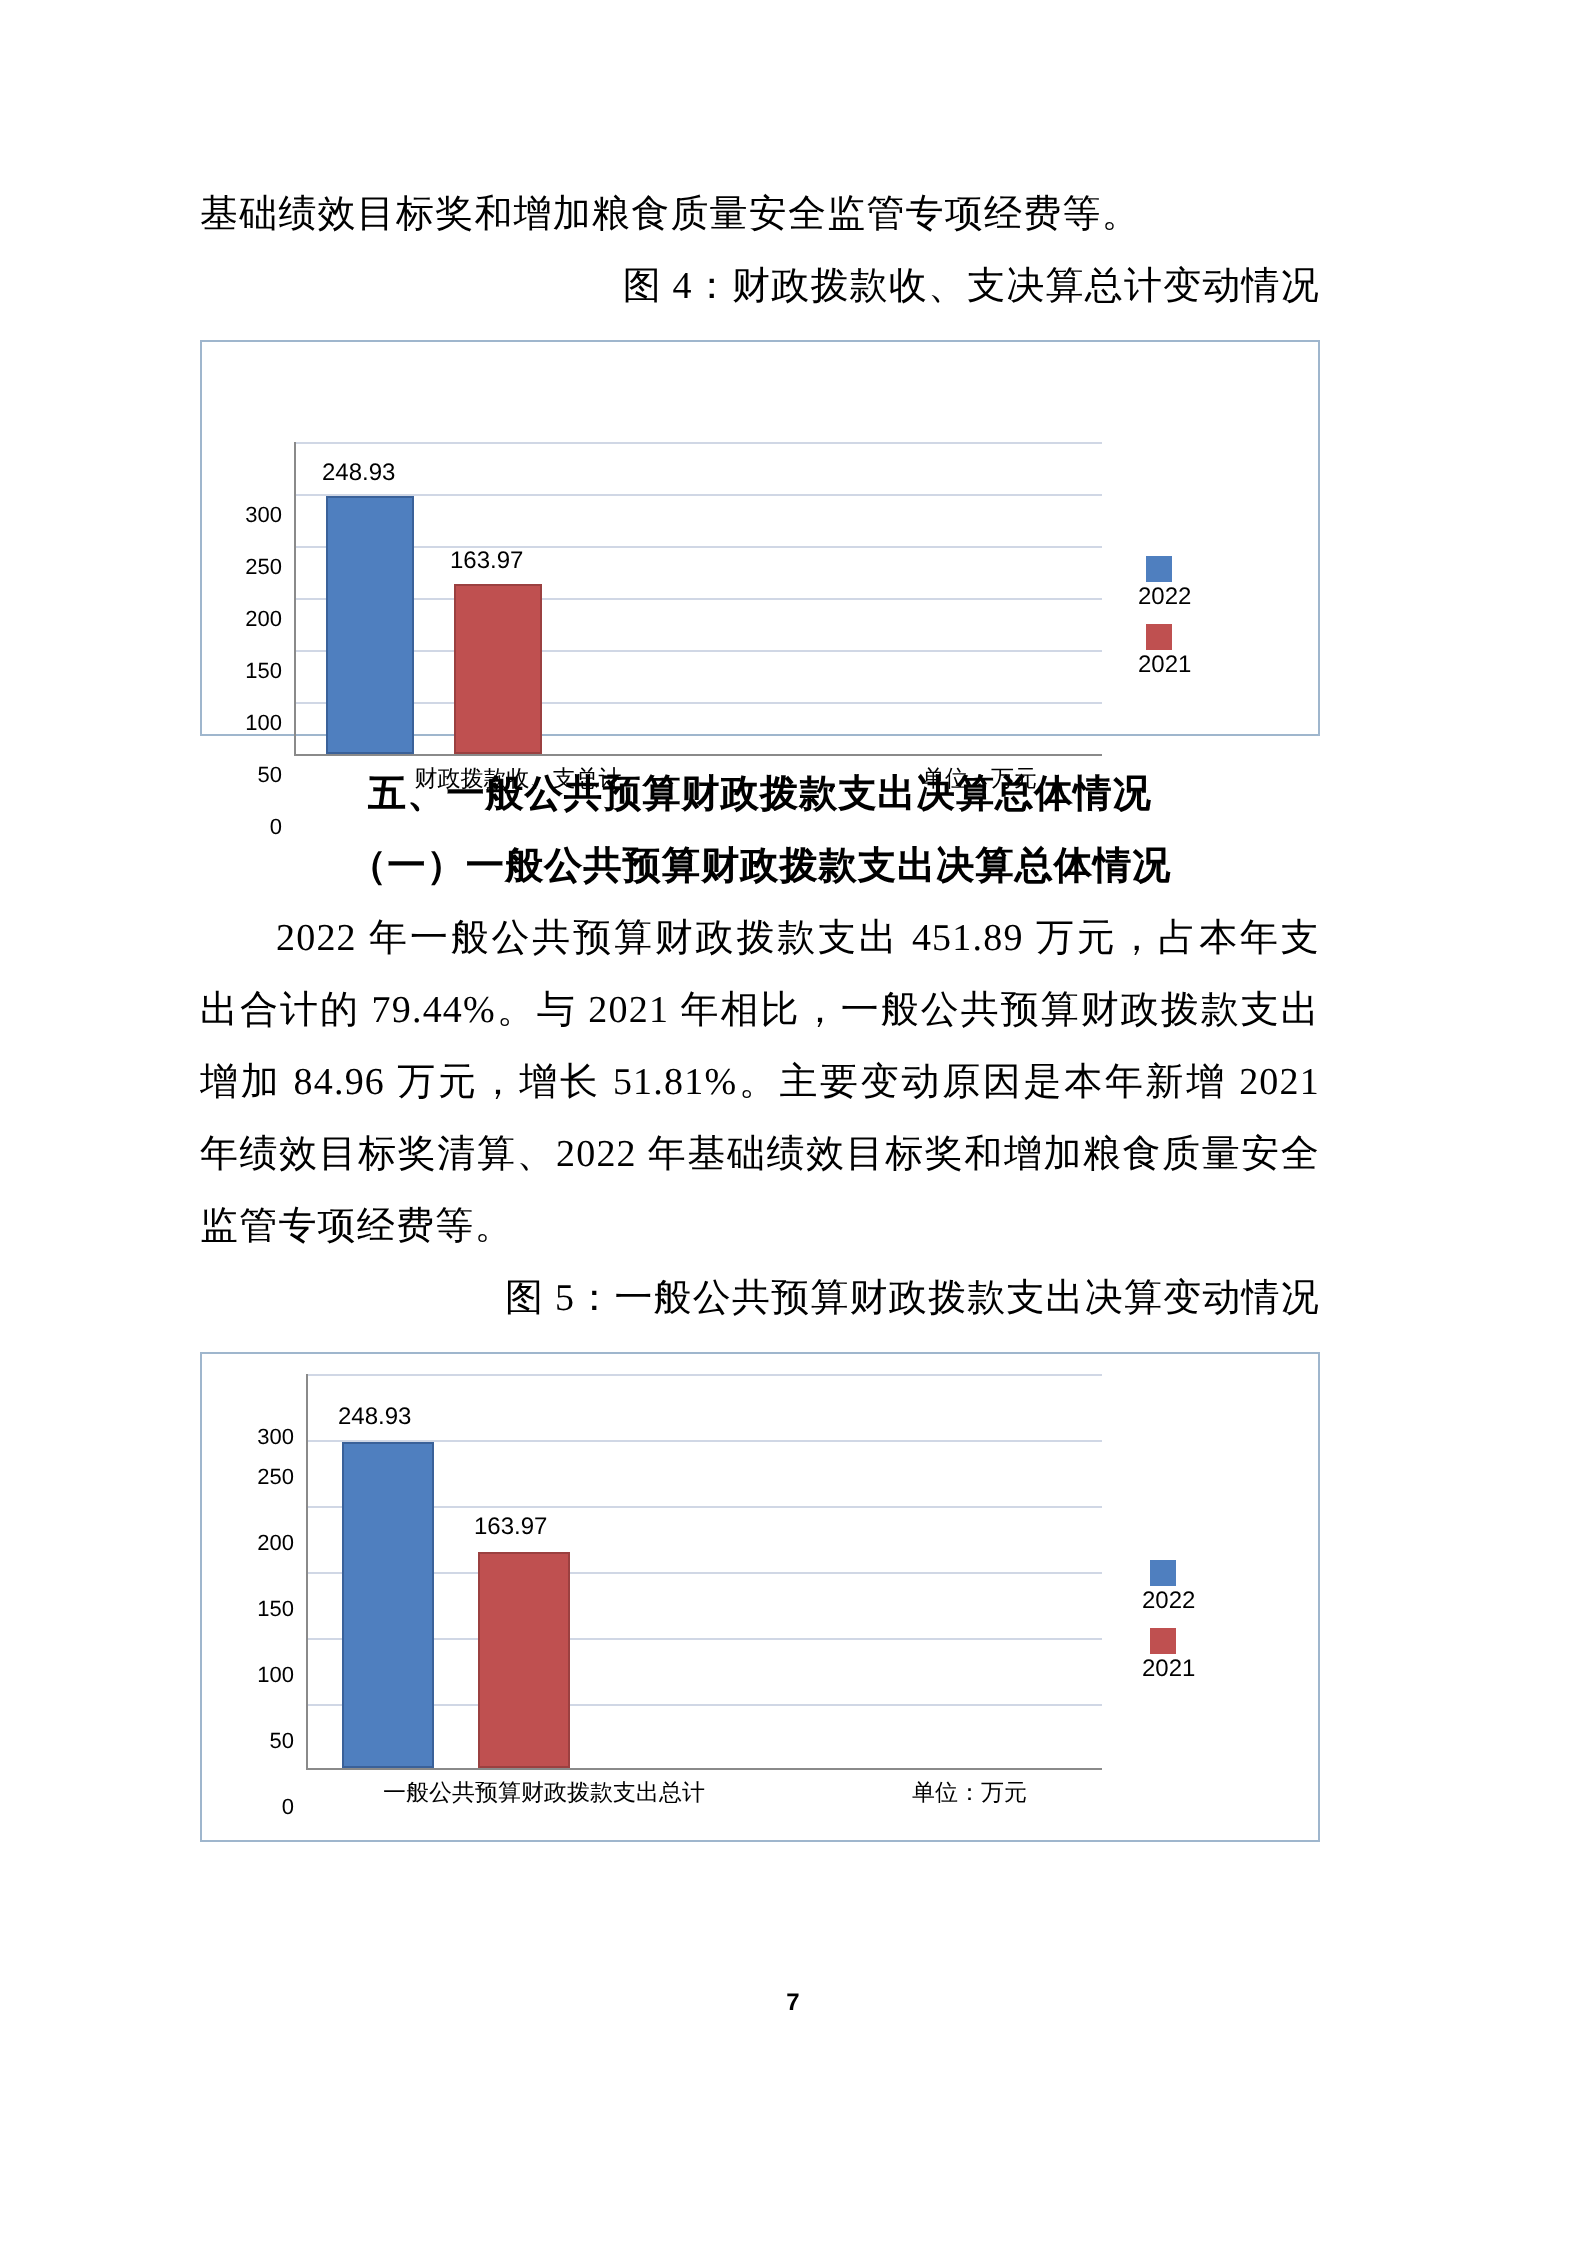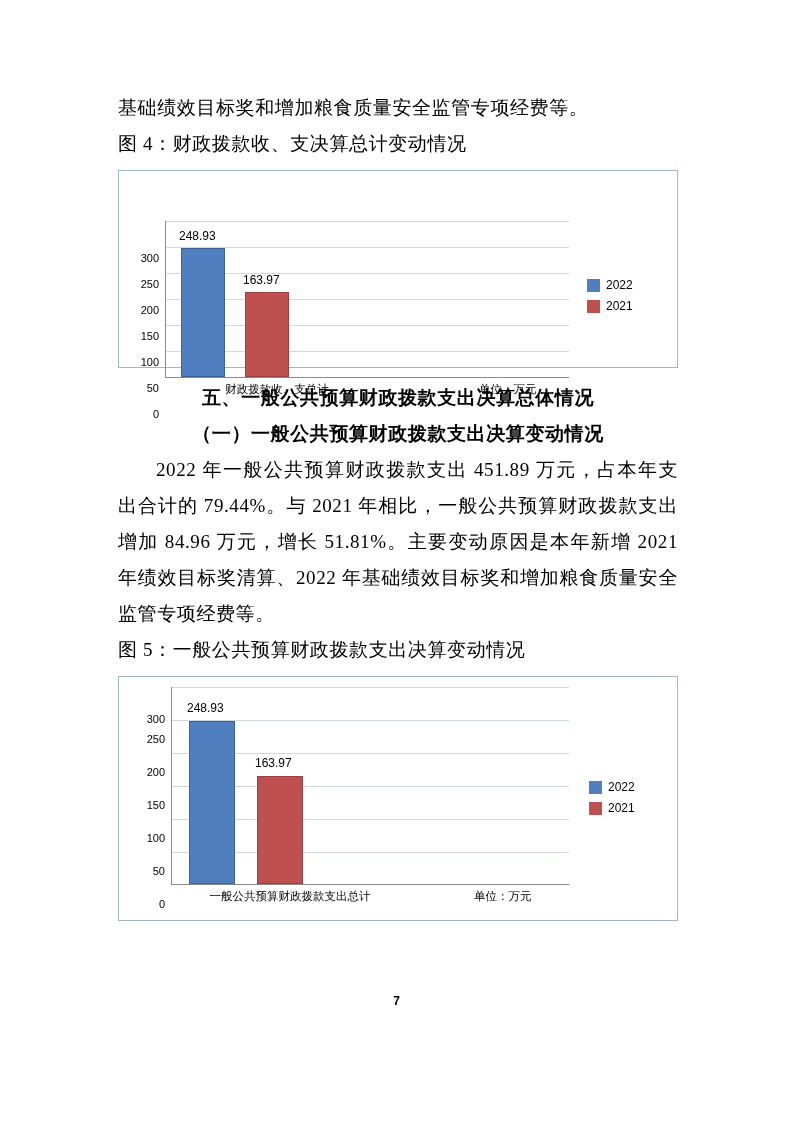--- a/index.html
+++ b/index.html
@@ -13,38 +13,38 @@
   .page {
     position: relative;
     width: 793px;
     height: 1122px;
     background: #ffffff;
     margin: 0 auto;
     overflow: hidden;
   }
   .content {
     position: absolute;
-    left: 118px;
+    left: 100px;
     top: 90px;
     width: 560px;
   }
   .para {
     font-size: 19px;
     line-height: 36px;
     color: #000;
     text-align: justify;
     letter-spacing: 0.6px;
   }
   .indent {
     text-indent: 38px;
   }
   .fig-caption {
     font-size: 19px;
     line-height: 36px;
-    text-align: left;
+    text-align: right;
     letter-spacing: 0.6px;
     color: #000;
   }
   .heading {
     font-size: 19px;
     line-height: 36px;
     font-weight: bold;
     color: #000;
     letter-spacing: 0.6px;
   }
@@ -131,20 +131,21 @@
   .legend {
     position: absolute;
     font-family: "Liberation Sans", sans-serif;
     font-size: 12px;
     color: #000;
   }
   .legend-row {
     display: flex;
     align-items: center;
     margin-bottom: 7px;
+    flex-direction: column;
   }
   .legend-swatch {
     width: 13px;
     height: 13px;
     margin-right: 6px;
     display: inline-block;
   }
   .page-number {
     position: absolute;
     width: 100%;
@@ -208,21 +209,21 @@
         <div class="legend-row">
           <span class="legend-swatch" style="background:#bf5050;"></span>
           <span>2021</span>
         </div>
       </div>
     </div>
 
     <div class="spacer-12"></div>
 
     <div class="heading c">五、一般公共预算财政拨款支出决算总体情况</div>
-    <div class="heading c">（一）一般公共预算财政拨款支出决算变动情况</div>
+    <div class="heading c">（一）一般公共预算财政拨款支出决算总体情况</div>
 
     <div class="para indent">2022 年一般公共预算财政拨款支出 451.89 万元，占本年支出合计的 79.44%。与 2021 年相比，一般公共预算财政拨款支出增加 84.96 万元，增长 51.81%。主要变动原因是本年新增 2021 年绩效目标奖清算、2022 年基础绩效目标奖和增加粮食质量安全监管专项经费等。</div>
 
     <div class="fig-caption">图 5：一般公共预算财政拨款支出决算变动情况</div>
 
     <div class="spacer-8"></div>
 
     <div class="chart-box large">
 
       <div class="axis-label" style="left:14px; top:185px; width:32px;">0</div>

